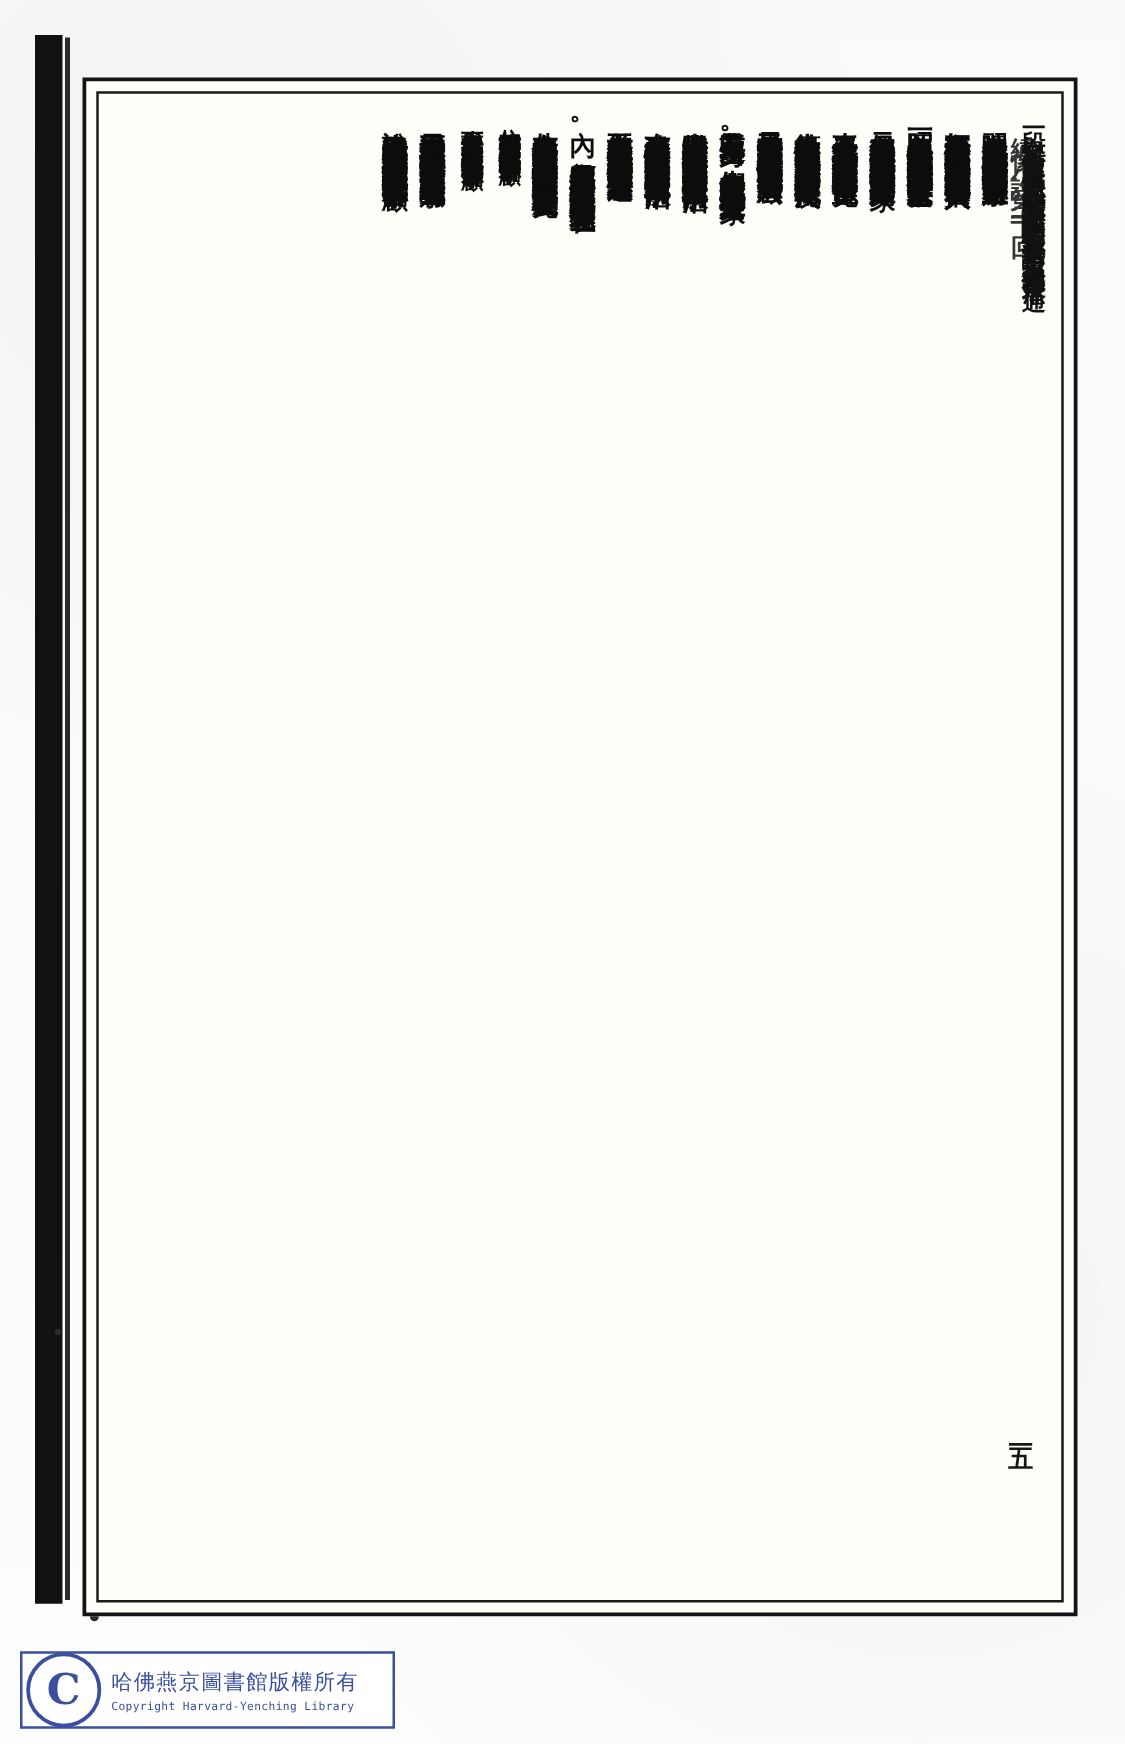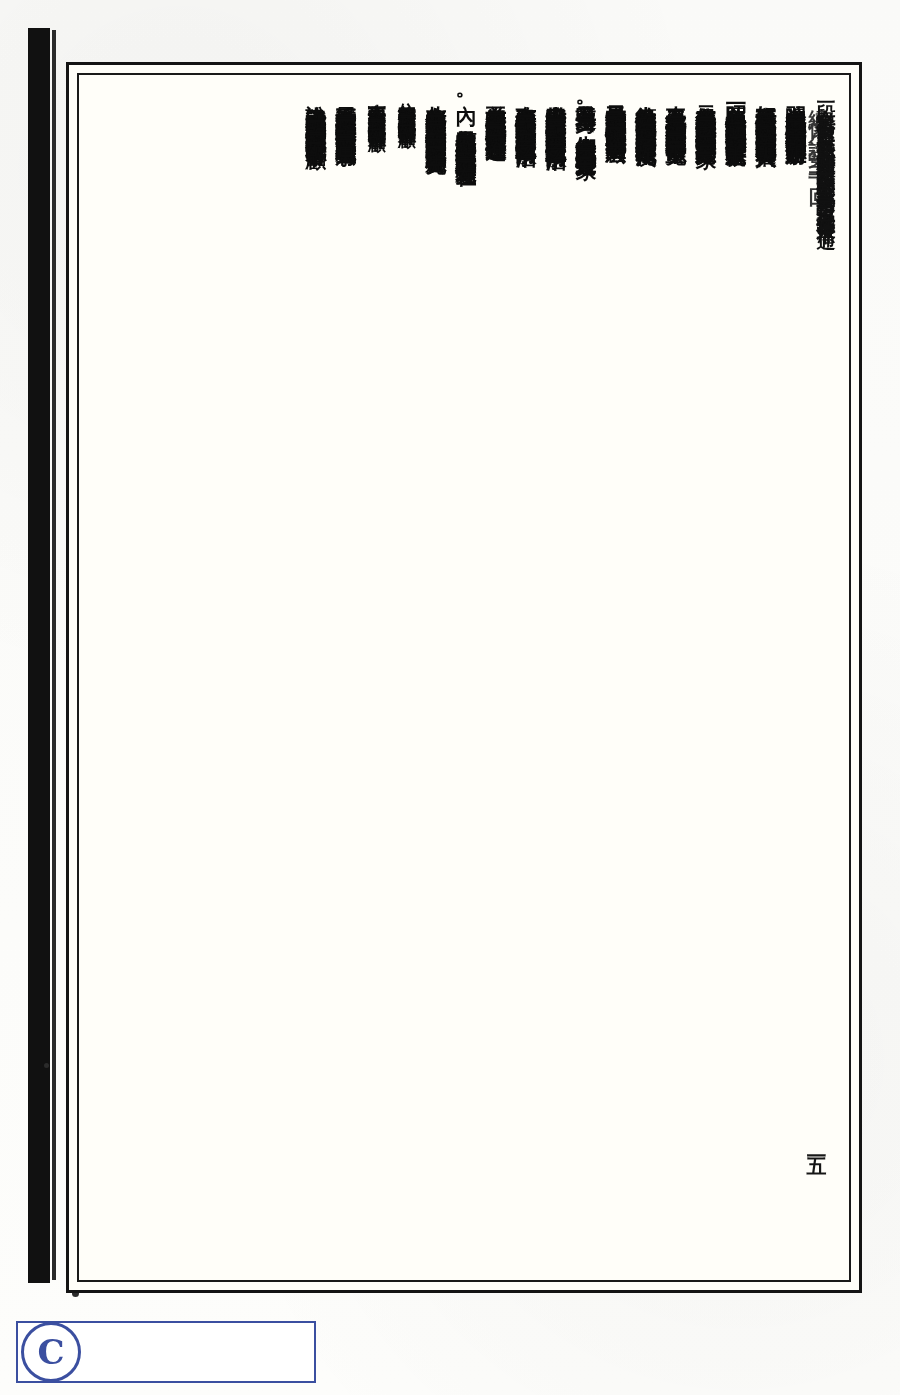--- a/index.html
+++ b/index.html
@@ -239,14 +239,18 @@
         <div class="text-column small-col">生言舉下官方敢敢蓄顧宏棠對奏布政曰既家二位先生吩咐下官有僭小顧</div>
         <div class="text-column">孟舜曆不敢奏布政謂孟士元曰下官特求求今媛親事言罷即向顧宏棠曰下官事已說明老先生有事只</div>
         <div class="text-column">說未邊孟士元曰顧先生方到尚未開口公祖有事請即賜教奏布政曰既家二位先生吩咐下官有僭小顧</div>
       </div>
 
     </div>
   </div>
 
   <div id="stamp">
     <div id="stamp-mark">C</div>
+    <div id="stamp-text">
+      <div id="stamp-cn">哈佛燕京圖書館版權所有</div>
+      <div id="stamp-en">Copyright Harvard-Yenching Library</div>
+    </div>
   </div>
 </div>
 
 </body></html>

